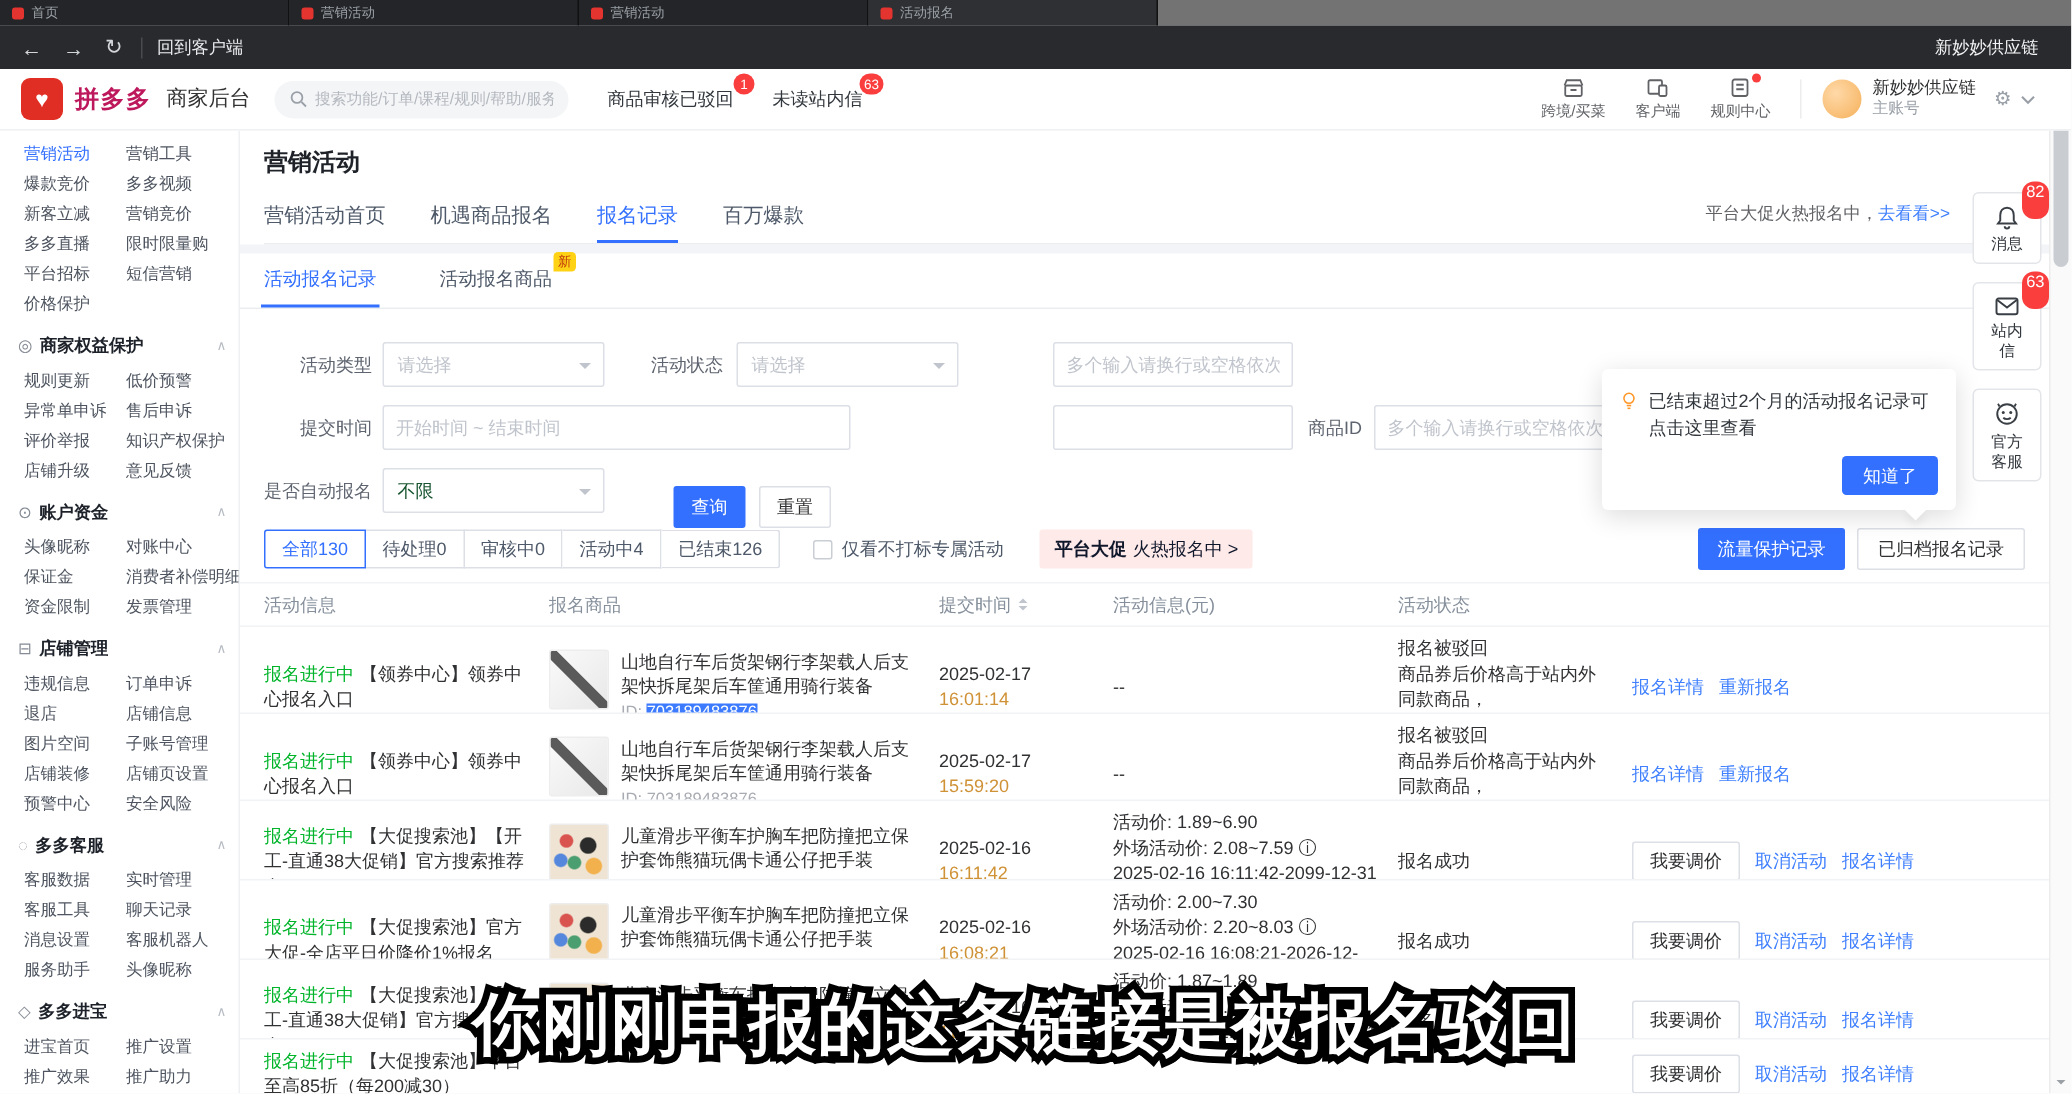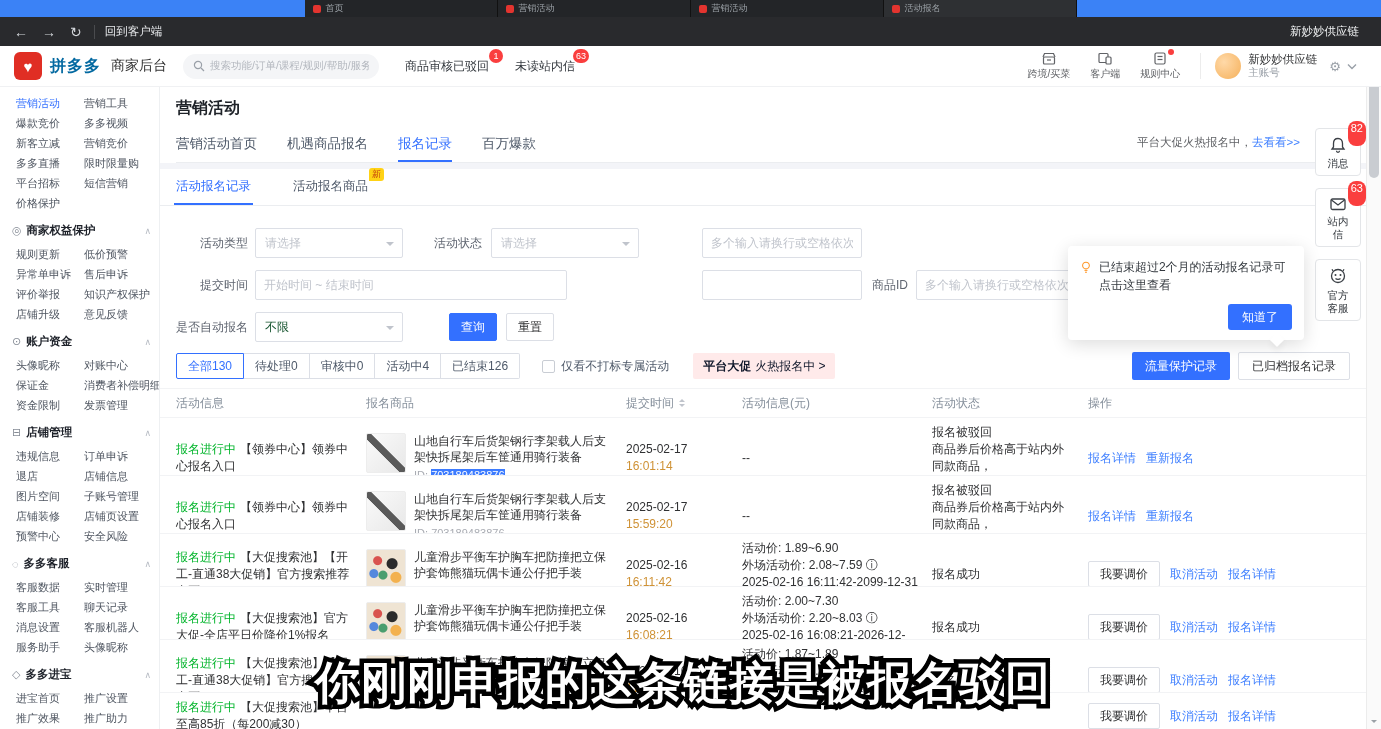--- a/index.html
+++ b/index.html
@@ -1,35 +1,35 @@
 <!DOCTYPE html>
 <html><head>
 <meta charset="utf-8">
 <style>
   *{margin:0;padding:0;box-sizing:border-box;}
   html,body{width:1381px;height:729px;overflow:hidden;}
   body{font-family:"Liberation Sans","DejaVu Sans",sans-serif;font-size:12px;color:#303133;background:#fff;}
   #stage{position:relative;width:1381px;height:729px;overflow:hidden;background:#f3f4f8;}
 
   
-  #tabstrip{position:absolute;left:0;top:0;width:1381px;height:17px;background:#3b82f6;display:flex;align-items:flex-end;z-index:10;justify-content:center;}
+  #tabstrip{position:absolute;left:0;top:0;width:1381px;height:17px;background:#737373;display:flex;align-items:flex-end;z-index:10;}
   .btab{height:17px;width:193px;background:#232528;border-right:1px solid #111;display:flex;align-items:center;gap:5px;padding:0 8px;overflow:hidden;}
   .btab.active{background:#2e3033;}
   .bfav{width:8px;height:8px;border-radius:2px;background:#e3342f;flex:none;}
   .btab span.lbl{font-size:9px;color:#9aa0a6;white-space:nowrap;}
   #navbar{position:absolute;left:0;top:17px;width:1381px;height:29px;background:#292a2d;display:flex;align-items:center;color:#dadce0;z-index:10;}
   .navico{font-size:14px;margin-left:14px;color:#d3d6da;}
   .navdiv{width:1px;height:14px;background:#4a4b4e;margin:0 10px 0 12px;}
   #bookmark{font-size:11.5px;color:#e8eaed;}
   #navprofile{margin-left:auto;margin-right:22px;font-size:11.5px;color:#f1f3f4;}
 
   
   #appheader{position:absolute;left:0;top:46px;width:1381px;height:41px;background:#fff;border-bottom:1px solid #f0f1f3;display:flex;align-items:center;z-index:9;}
   #logo-mark{width:28px;height:28px;border-radius:6px;background:#e02e24;margin-left:14px;display:flex;align-items:center;justify-content:center;color:#fff;font-size:15px;flex:none;}
-  #logo-text{color:#0369a1;font-weight:bold;font-size:16px;margin-left:8px;letter-spacing:1px;}
+  #logo-text{color:#be185d;font-weight:bold;font-size:16px;margin-left:8px;letter-spacing:1px;}
   #logo-suffix{color:#333;font-size:14px;margin-left:10px;}
   #searchpill{width:196px;height:25px;border-radius:13px;background:#f4f5f7;display:flex;align-items:center;margin-left:16px;padding:0 10px;gap:5px;}
   #searchpill svg{flex:none;}
   #search-ph{font-size:10.5px;color:#b4b8bf;white-space:nowrap;overflow:hidden;}
   .hdlink{position:relative;margin-left:26px;font-size:12px;color:#33383e;white-space:nowrap;}
   .num-badge{position:absolute;top:-9px;right:-14px;background:#fa3e3e;color:#fff;font-size:9px;min-width:14px;height:14px;line-height:14px;border-radius:8px;text-align:center;padding:0 3px;}
   #hdr-right{margin-left:auto;display:flex;align-items:center;margin-right:24px;}
   .quick{display:flex;flex-direction:column;align-items:center;margin-left:20px;position:relative;}
   .quick .qlbl{font-size:10px;color:#606266;margin-top:1px;white-space:nowrap;}
   .reddot{position:absolute;top:-2px;right:6px;width:6px;height:6px;border-radius:50%;background:#fa3e3e;}
@@ -71,21 +71,21 @@
   
   #filters{position:relative;height:144px;padding-top:22px;}
   .frow{position:relative;height:42px;}
   .flbl{position:absolute;font-size:12px;color:#5f6570;line-height:30px;text-align:right;}
   .fsel{position:absolute;height:30px;border:1px solid #dcdfe6;border-radius:2px;background:#fff;display:flex;align-items:center;padding:0 24px 0 9px;cursor:pointer;}
   .fsel .ph{color:#c0c4cc;font-size:12px;}
   .fsel .val{color:#14532d;font-size:12px;font-family:Liberation Mono, monospace;}
   .caret-down{position:absolute;right:8px;top:13px;width:0;height:0;border:4px solid transparent;border-top-color:#c0c4cc;}
   .finput{position:absolute;height:30px;border:1px solid #dcdfe6;border-radius:2px;background:#fff;font-size:12px;padding:0 8px;color:#303133;font-family:inherit;}
   .finput::placeholder{color:#c0c4cc;}
-  .fbtn{position:absolute;height:28px;width:48px;border-radius:2px;font-size:12px;cursor:pointer;border:1px solid transparent;top:1px;}
+  .fbtn{position:absolute;height:28px;width:48px;border-radius:2px;font-size:12px;cursor:pointer;border:1px solid transparent;top:12px;}
   .fbtn.primary{background:#3370ff;color:#fff;border-color:#3370ff;}
   .fbtn.plain{background:#fff;color:#303133;border-color:#dcdfe6;}
 
   
   #chiprow{display:flex;align-items:center;padding:0 16px;height:28px;margin-top:2px;}
   .chip{height:26px;border:1px solid #dcdfe6;border-left-width:0;padding:0 11px;display:flex;align-items:center;font-size:12px;color:#4e5969;background:#fff;cursor:pointer;}
   .chip:first-child{border-left-width:1px;border-radius:2px 0 0 2px;}
   .chip:last-of-type{border-radius:0 2px 2px 0;}
   .chip.active{color:#3370ff;border-color:#3370ff;border-left-width:1px;position:relative;}
   #cbwrap{display:flex;align-items:center;margin-left:22px;cursor:pointer;}
@@ -399,21 +399,20 @@
           <span class="th">报名商品</span>
           <span class="th">
               <span>提交时间</span>
               <span class="sort">
                 <i class="up"></i>
                 <i class="down"></i>
               </span>
             </span>
           <span class="th">活动信息(元)</span>
           <span class="th">活动状态</span>
-          <span class="th">操作</span>
         </div>
         <div id="tbody">
             <div class="trow tr-grid" style="height: 58px;">
               <div class="td"><span class="tag-green">报名进行中</span><span>【领券中心】领券中心报名入口</span></div>
               <div class="td c-prod">
                 <div class="thumbimg bike"></div>
                 <div class="pinfo">
                   <div class="ptitle">山地自行车后货架钢行李架载人后支架快拆尾架后车筐通用骑行装备</div>
                   <div class="pid"><span>ID: </span><span class="idval sel">703189483876</span></div>
                 </div>

